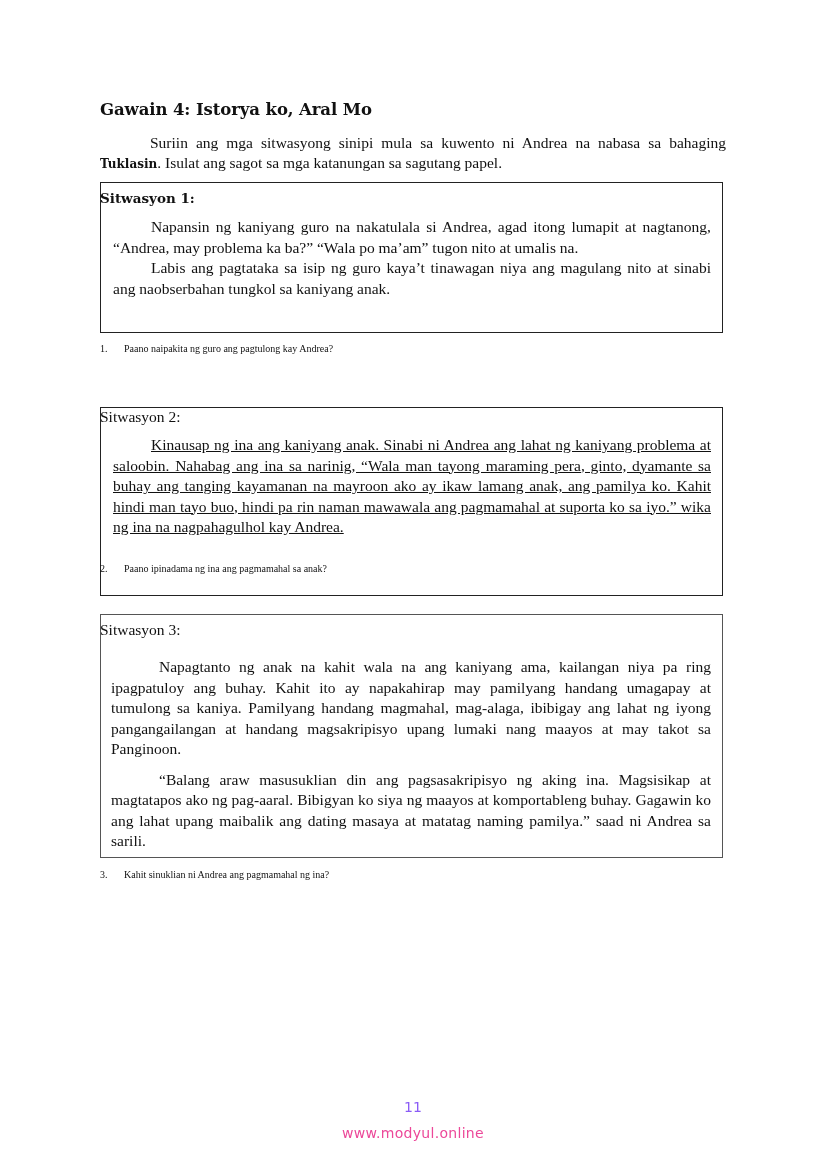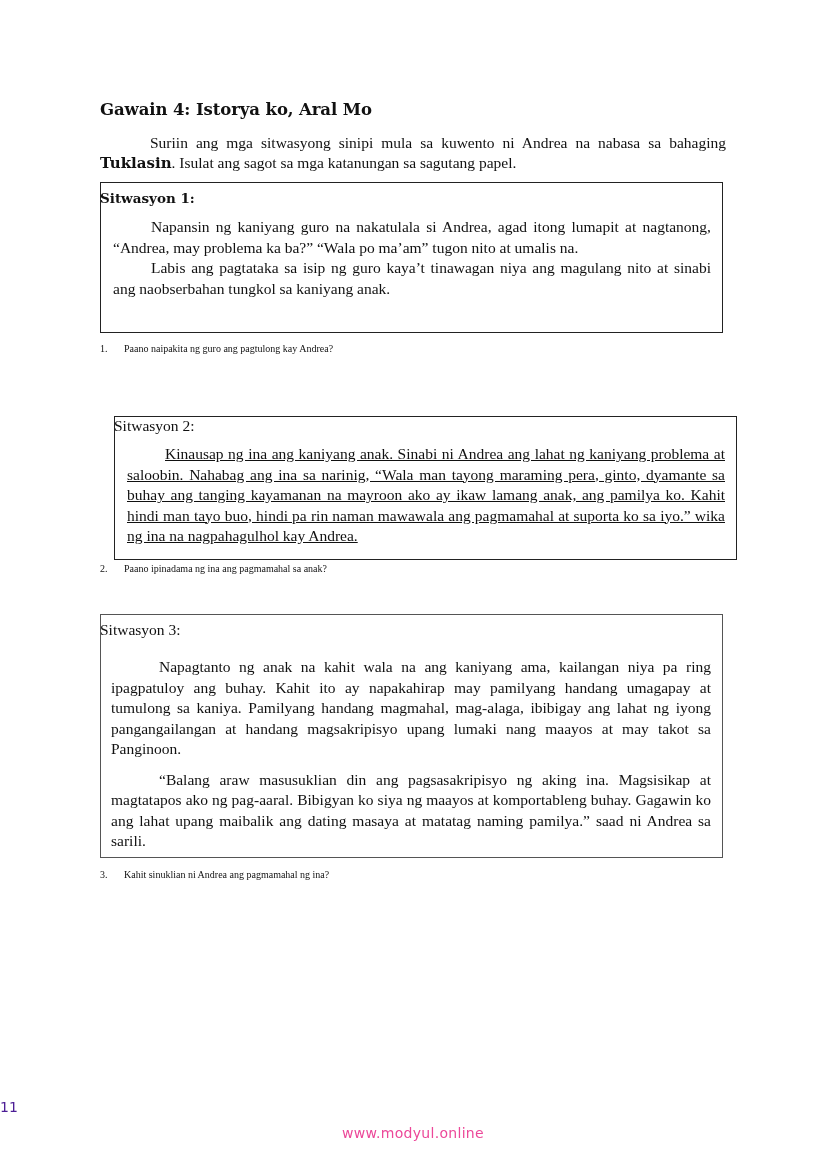--- a/index.html
+++ b/index.html
@@ -3,33 +3,33 @@
 <meta charset="utf-8">
 <style>
   html, body { margin: 0; padding: 0; background: #ffffff; }
   body { width: 826px; height: 1169px; position: relative; overflow: hidden;
          font-family: "DejaVu Serif", "Liberation Serif", serif; color: #111; }
   .abs { position: absolute; }
   .title { left: 100px; top: 100px; font-size: 16.5px; font-weight: bold; letter-spacing: -0.1px; }
   .intro { left: 100px; top: 133px; width: 626px; font-size: 14.2px; line-height: 20px;
            text-align: justify; font-family: "Liberation Serif", serif; font-size: 15.5px; }
   .intro p { margin: 0; text-indent: 50px; }
-  .intro b { font-family: "DejaVu Serif", serif; font-size: 15px; }
+  .intro b { font-family: "DejaVu Serif", serif; font-size: 12px; }
   .box { position: absolute; left: 100px; width: 623px; border: 1.5px solid #222; box-sizing: border-box; }
   .box.gray { border-color: #555; border-width: 1.8px; }
   .box-label { font-size: 15.5px; font-family: "Liberation Serif", serif; margin-left: -1px; line-height: 18px; }
   .box-label.bold { font-family: "DejaVu Serif", serif; font-weight: bold; font-size: 13.5px; }
   .box-body { padding: 0 11px 0 12px; font-family: "Liberation Serif", serif; font-size: 15.5px;
               line-height: 20.5px; text-align: justify; }
   .box-body p { margin: 0; text-indent: 38px; }
   .box-body p.para-gap { margin-top: 10px; }
   .question { left: 100px; font-family: "Liberation Serif", serif; font-size: 10px; }
   .question .num { display: inline-block; width: 24px; }
-  .page-num { left: 0; width: 826px; top: 1099px; font-family: "DejaVu Sans", sans-serif;
-              font-size: 14px; color: #4c1d95; }
+  .page-num { left: 0; width: 826px; text-align: center; top: 1099px; font-family: "DejaVu Sans", sans-serif;
+              font-size: 14px; color: #8b5cf6; }
   .watermark { left: 0; width: 826px; text-align: center; top: 1125px; font-family: "DejaVu Sans", sans-serif;
                font-size: 14px; color: #ec4899; letter-spacing: 0.3px; }
 </style>
 </head>
 <body>
 
 <div class="abs title">Gawain 4: Istorya ko, Aral Mo</div>
 
 <div class="abs intro">
   <p><span>Suriin ang mga sitwasyong sinipi mula sa kuwento ni Andrea na nabasa sa bahaging </span><b>Tuklasin</b><span>. Isulat ang sagot sa mga katanungan sa sagutang papel.</span></p>
@@ -40,21 +40,21 @@
   <div class="box-body" style="margin-top:10px;">
     <p>Napansin ng kaniyang guro na nakatulala si Andrea, agad itong lumapit at nagtanong, “Andrea, may problema ka ba?” “Wala po ma’am” tugon nito at umalis na.</p>
     <p style="margin-top:0px;">Labis ang pagtataka sa isip ng guro kaya’t tinawagan niya ang magulang nito at sinabi ang naobserbahan tungkol sa kaniyang anak.</p>
   </div>
 </div>
 
 <div class="abs question" style="top:343px;">
   <span class="num">1.</span><span>Paano naipakita ng guro ang pagtulong kay Andrea?</span>
 </div>
 
-<div class="box" style="top:416px; height:144px;margin-left:14px;">
+<div class="box" style="top:407px; height:189px;">
   <div class="box-label" style="margin-top:0px;">Sitwasyon 2:</div>
   <div class="box-body" style="margin-top:9px;text-decoration:underline;">
     <p>Kinausap ng ina ang kaniyang anak. Sinabi ni Andrea ang lahat ng kaniyang problema at saloobin. Nahabag ang ina sa narinig, “Wala man tayong maraming pera, ginto, dyamante sa buhay ang tanging kayamanan na mayroon ako ay ikaw lamang anak, ang pamilya ko. Kahit hindi man tayo buo, hindi pa rin naman mawawala ang pagmamahal at suporta ko sa iyo.” wika ng ina na nagpahagulhol kay Andrea.</p>
   </div>
 </div>
 
 <div class="abs question" style="top:563px;">
   <span class="num">2.</span><span>Paano ipinadama ng ina ang pagmamahal sa anak?</span>
 </div>
 

